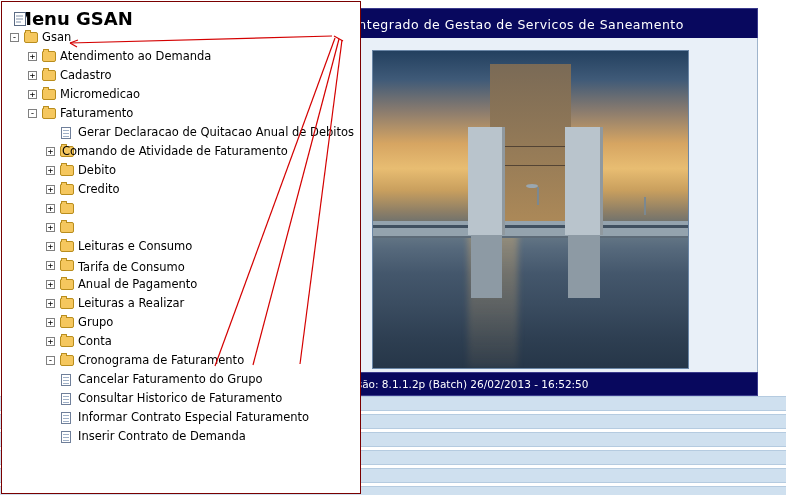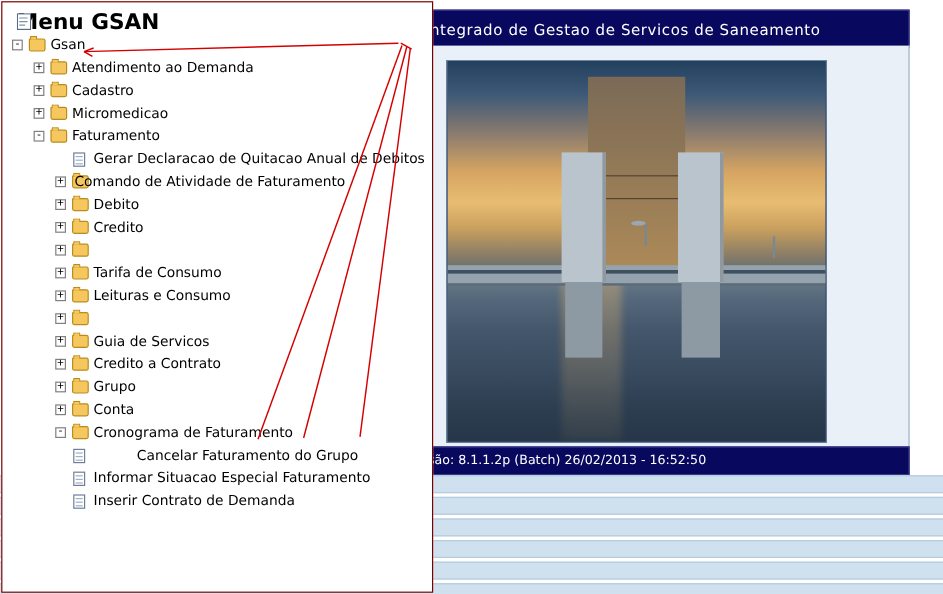--- a/index.html
+++ b/index.html
@@ -387,63 +387,67 @@
           <span class="folder" style="left: 58px;"></span>
           <span class="lbl" style="left: 76px;">Credito</span>
         </div>
         <div class="node">
           <span class="toggle" style="left: 44px;">+</span>
           <span class="folder" style="left: 58px;"></span>
         </div>
         <div class="node">
           <span class="toggle" style="left: 44px;">+</span>
           <span class="folder" style="left: 58px;"></span>
-          <span class="lbl" style="left: 76px;">Tarifa de Consumo</span>
+          <span class="lbl" style="left: 76px; margin-top: 40px;">Tarifa de Consumo</span>
         </div>
         <div class="node">
           <span class="toggle" style="left: 44px;">+</span>
           <span class="folder" style="left: 58px;"></span>
           <span class="lbl" style="left: 76px;">Leituras e Consumo</span>
         </div>
         <div class="node">
           <span class="toggle" style="left: 44px;">+</span>
           <span class="folder" style="left: 58px;"></span>
         </div>
         <div class="node">
           <span class="toggle" style="left: 44px;">+</span>
           <span class="folder" style="left: 58px;"></span>
-          <span class="lbl" style="left: 76px;">Guia de Servicos</span>
-        </div>
-        <div class="node">
-          <span class="toggle" style="left: 44px;">+</span>
-          <span class="folder" style="left: 58px;"></span>
-          <span class="lbl" style="left: 76px;">Credito a Contrato</span>
+          <span class="lbl" style="left: 76px;">Anual de Pagamento</span>
+        </div>
+        <div class="node">
+          <span class="toggle" style="left: 44px;">+</span>
+          <span class="folder" style="left: 58px;"></span>
+          <span class="lbl" style="left: 76px;">Leituras a Realizar</span>
         </div>
         <div class="node">
           <span class="toggle" style="left: 44px;">+</span>
           <span class="folder" style="left: 58px;"></span>
           <span class="lbl" style="left: 76px;">Grupo</span>
         </div>
         <div class="node">
           <span class="toggle" style="left: 44px;">+</span>
           <span class="folder" style="left: 58px;"></span>
           <span class="lbl" style="left: 76px;">Conta</span>
         </div>
         <div class="node">
           <span class="toggle" style="left: 44px;">-</span>
           <span class="folder" style="left: 58px;"></span>
           <span class="lbl" style="left: 76px;">Cronograma de Faturamento</span>
         </div>
         <div class="node">
           <span class="page" style="left: 59px;"></span>
-          <span class="lbl" style="left: 76px; margin-left: 36px;">Cancelar Faturamento do Grupo</span>
+          <span class="lbl" style="left: 76px;">Cancelar Faturamento do Grupo</span>
         </div>
         <div class="node">
           <span class="page" style="left: 59px;"></span>
-          <span class="lbl" style="left: 76px;">Informar Situacao Especial Faturamento</span>
+          <span class="lbl" style="left: 76px;">Consultar Historico de Faturamento</span>
+        </div>
+        <div class="node">
+          <span class="page" style="left: 59px;"></span>
+          <span class="lbl" style="left: 76px;">Informar Contrato Especial Faturamento</span>
         </div>
         <div class="node">
           <span class="page" style="left: 59px;"></span>
           <span class="lbl" style="left: 76px;">Inserir Contrato de Demanda</span>
         </div>
       </div>
   </div>
 
   <svg class="arrows" viewBox="0 0 786 495" xmlns="http://www.w3.org/2000/svg">
     <g stroke="#d40000" stroke-width="1.2" fill="none">

